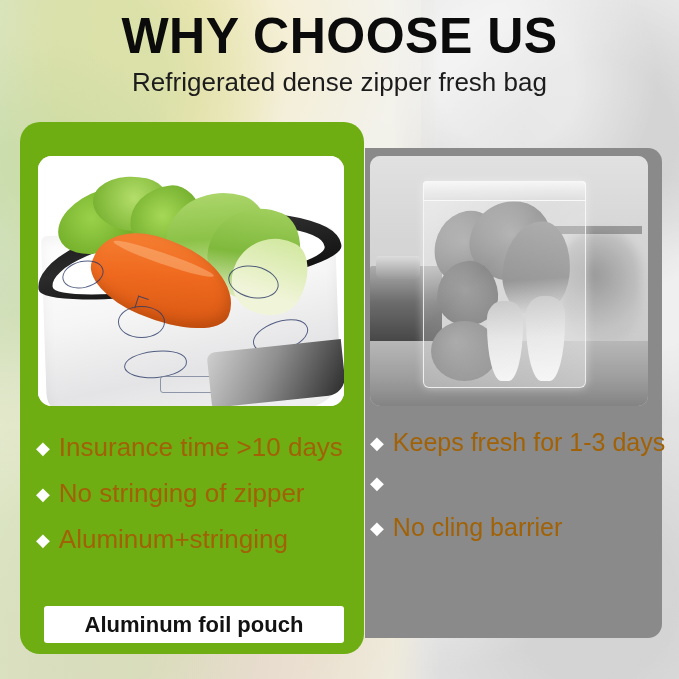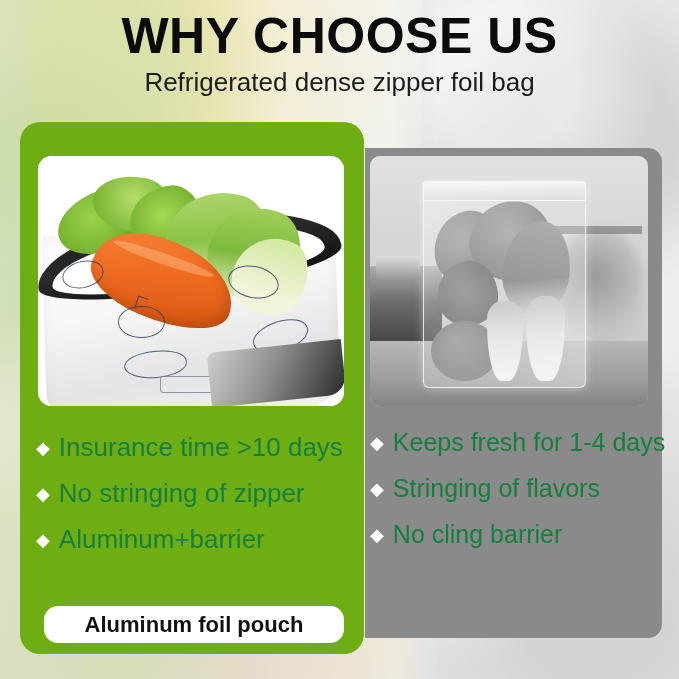--- a/index.html
+++ b/index.html
@@ -177,50 +177,50 @@
   
   .bullets{position:absolute;z-index:5;}
   .bullets-left{left:36px;top:434px;width:320px;}
   .bullets-right{left:370px;top:430px;width:286px;}
   .bullet{
     display:flex;align-items:baseline;gap:9px;color:#ffffff;
     font-size:26px;line-height:1;margin-bottom:20px;white-space:nowrap;
   }
   .bullets-right .bullet{font-size:25px;margin-bottom:21px;}
   .diamond{font-size:18px;line-height:1;color:#ffffff;transform:translateY(-2px);}
-  .btxt{color:#15803d;}
+  .btxt{color:#a16207;}
 
   
   .pill{
     position:absolute;display:flex;align-items:center;justify-content:center;
     font-weight:bold;z-index:7;
   }
   .pill-left{
     left:44px;top:606px;width:300px;height:37px;
-    background:#ffffff;border-radius:14px;color:#121212;font-size:22px;
+    background:#ffffff;border-radius:3px;color:#121212;font-size:22px;
   }
   .pill-right{
     left:373px;top:588px;width:275px;height:34px;
     background:#585858;border-radius:9px;color:#ffffff;font-size:21px;
   }
 </style>
 </head>
 <body>
 
 <div class="stage">
 
   <div class="bg">
     <div class="bg-left"></div>
     <div class="bg-right"></div>
     <div class="bg-wash"></div>
   </div>
 
   <div class="header">
     <h1 class="title">WHY CHOOSE US</h1>
-    <p class="subtitle">Refrigerated dense zipper foil bag</p>
+    <p class="subtitle">Refrigerated dense zipper fresh bag</p>
   </div>
 
   <div class="panel-gray"></div>
 
   <div class="panel-green"></div>
 
   <div class="photo photo-left">
     <div class="fl-bg"></div>
     <div class="fl-bag"></div>
     <div class="fl-lip"></div>
@@ -263,32 +263,31 @@
     <div class="bullet">
       <span class="diamond">◆</span>
       <span class="btxt">Insurance time &gt;10 days</span>
     </div>
     <div class="bullet">
       <span class="diamond">◆</span>
       <span class="btxt">No stringing of zipper</span>
     </div>
     <div class="bullet">
       <span class="diamond">◆</span>
-      <span class="btxt">Aluminum+barrier</span>
+      <span class="btxt">Aluminum+stringing</span>
     </div>
   </div>
 
   <div class="bullets bullets-right">
     <div class="bullet">
       <span class="diamond">◆</span>
-      <span class="btxt">Keeps fresh for 1-4 days</span>
-    </div>
-    <div class="bullet">
-      <span class="diamond">◆</span>
-      <span class="btxt">Stringing of flavors</span>
+      <span class="btxt">Keeps fresh for 1-3 days</span>
+    </div>
+    <div class="bullet">
+      <span class="diamond">◆</span>
     </div>
     <div class="bullet">
       <span class="diamond">◆</span>
       <span class="btxt">No cling barrier</span>
     </div>
   </div>
 
   <div class="pill pill-left">Aluminum foil pouch</div>
 
 </div>

